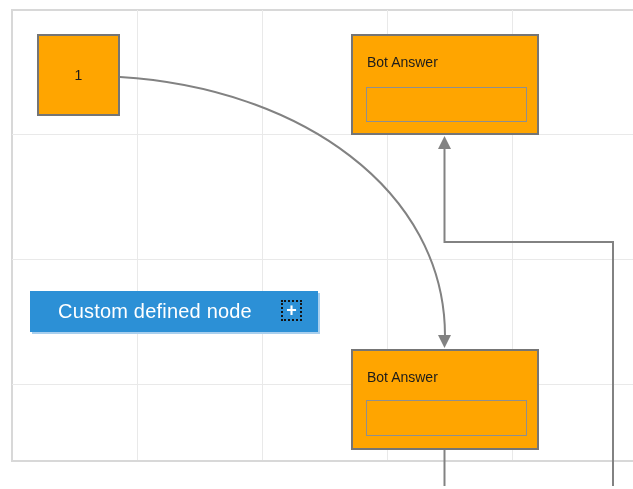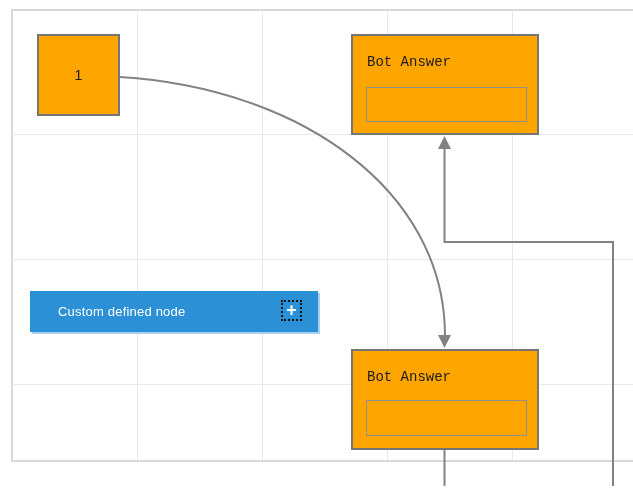--- a/index.html
+++ b/index.html
@@ -25,32 +25,32 @@
 
   
   svg.connectors{position:absolute;left:0;top:0;width:633px;height:489px;}
   .conn{stroke:var(--connector-gray);stroke-width:2;fill:none;}
   .arrow{fill:var(--connector-gray);stroke:none;}
 
   
   .node{position:absolute;background:var(--node-orange);border:2px solid var(--node-border);box-sizing:border-box;}
   .square-node{left:37px;top:34px;width:83px;height:82px;display:flex;align-items:center;justify-content:center;
     font-size:14px;color:var(--node-text);}
-  .bot-node{width:188px;height:101px;font-family:Liberation Mono, monospace;}
+  .bot-node{width:188px;height:101px;}
   .bot-node-top{left:351px;top:34px;}
   .bot-node-bottom{left:351px;top:349px;}
   .bot-title{position:absolute;left:14px;top:18px;font-size:14px;color:var(--node-text);}
   .bot-field{position:absolute;left:13px;width:161px;border:1px solid var(--field-border);box-sizing:border-box;background:transparent;}
   .bot-node-top .bot-field{top:51px;height:35px;}
   .bot-node-bottom .bot-field{top:49px;height:36px;}
 
   
   .palette-item{position:absolute;left:30px;top:291px;width:288px;height:41px;background:var(--accent-blue);
     box-shadow:2px 2px 0 var(--palette-shadow);display:flex;align-items:center;}
-  .palette-label{color:var(--palette-text);font-size:13px;padding-left:28px;letter-spacing:.2px;}
+  .palette-label{color:var(--palette-text);font-size:20px;padding-left:28px;letter-spacing:.2px;}
   .add-btn{position:absolute;right:16px;top:9px;width:21px;height:21px;border:2px dotted #141414;box-sizing:border-box;
     display:flex;align-items:center;justify-content:center;background:transparent;padding:0;cursor:pointer;}
   .plus-glyph{color:#fff;font-size:18px;font-weight:bold;line-height:1;margin-top:-2px;}
 </style>
 </head>
 <body>
 
 <div class="stage">
 
   <div class="border-line bl-top"></div>

